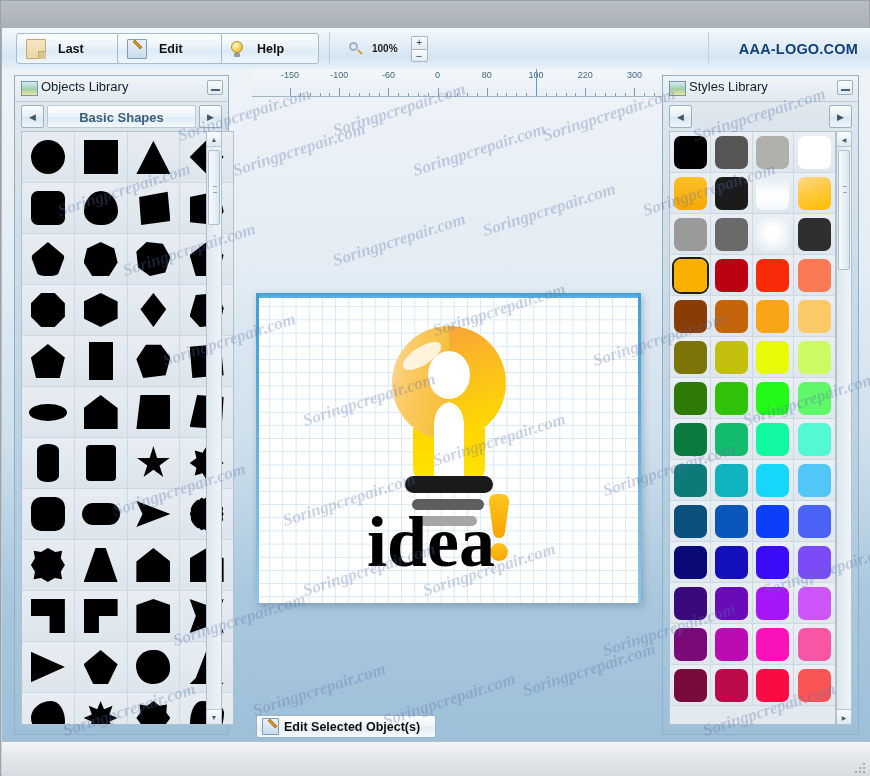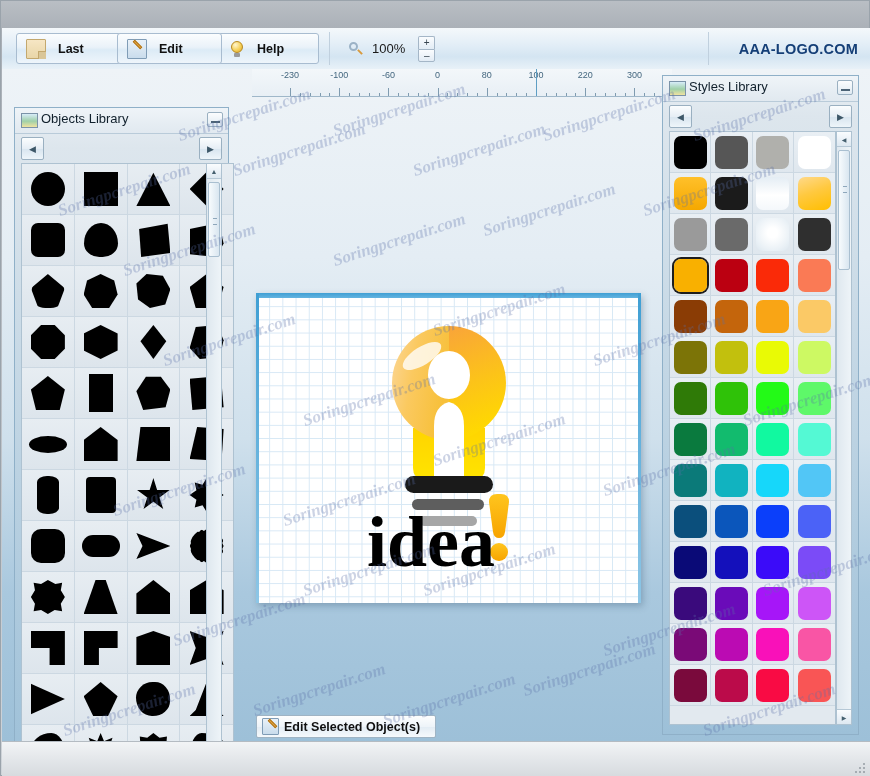--- a/index.html
+++ b/index.html
@@ -93,21 +93,21 @@
   .ico-bulb:after{content:"";position:absolute;left:5px;bottom:0;width:6px;height:4px;background:#9a9a9a;border-radius:1px;}
   .ico-search{width:16px;height:16px;}
   .ico-search:before{content:"";position:absolute;left:1px;top:1px;width:9px;height:9px;border-radius:50%;
     border:2px solid #9bb2c6;box-sizing:border-box;}
   .ico-search:after{content:"";position:absolute;left:9px;top:10px;width:6px;height:2px;background:#d89a3c;transform:rotate(45deg);}
 
   .zoom-box{
     position:absolute;top:5px;height:31px;box-sizing:border-box;
     display:flex;align-items:center;
   }
-  .zoom-val{font-size:13px;font-weight:normal;color:#1a1a1a;}
+  .zoom-val{font-size:10px;font-weight:bold;color:#1a1a1a;}
   .spin{display:flex;flex-direction:column;margin-left:5px;}
   .spin div{
     width:17px;height:13px;box-sizing:border-box;
     border:1px solid #a4b6c7;background:linear-gradient(180deg,#fafcfe,#e2ecf5);
     font-size:10px;line-height:11px;text-align:center;color:#36444f;cursor:default;
   }
   .spin div:first-child{border-bottom:none;border-radius:2px 2px 0 0;}
   .spin div:last-child{border-radius:0 0 2px 2px;}
   .tb-sep{position:absolute;top:4px;width:1px;height:33px;background:#c0d0de;}
   .brand{
@@ -160,21 +160,21 @@
   }
   .logo-wrap{
     position:absolute;left:0;top:0;width:100%;height:100%;
     display:flex;align-items:center;justify-content:center;
   }
 
   
   .panel-left{
     position:absolute;left:12px;top:6px;width:215px;height:660px;
     background:linear-gradient(180deg,#e9eff4 0%,#dde6ed 6%,#9dc0d8 100%);
-    border:1px solid #8fb0c8;box-sizing:border-box;margin-top:32px;
+    border:1px solid #8fb0c8;box-sizing:border-box;
   }
   .panel-head{
     position:absolute;left:0;top:0;right:0;height:25px;
     background:linear-gradient(180deg,#eff4f8 0%,#e1e9f0 100%);
     border-bottom:1px solid #b9cbd9;
   }
   .panel-head .pico{
     position:absolute;left:6px;top:5px;width:15px;height:13px;border:1px solid #7b93a8;
     background:linear-gradient(180deg,#d7ecf8 0%,#9fd0a8 55%,#f0e3a0 100%);
   }
@@ -322,21 +322,21 @@
 
       <div class="tb-sep" style="left:706px;"></div>
 
       <div class="brand">AAA-LOGO.COM</div>
     </div>
 
     <div class="workspace">
 
       <div class="ruler-h">
         <div id="ruler-ticks">
-            <div class="num" style="left: 38px;">-230</div>
+            <div class="num" style="left: 38px;">-150</div>
             <div class="tick" style="left: 38px; height: 8px;"></div>
             <div class="tick" style="left: 47.84px; height: 3px;"></div>
             <div class="tick" style="left: 57.68px; height: 3px;"></div>
             <div class="tick" style="left: 67.52px; height: 3px;"></div>
             <div class="tick" style="left: 77.36px; height: 3px;"></div>
             <div class="num" style="left: 87.2px;">-100</div>
             <div class="tick" style="left: 87.2px; height: 8px;"></div>
             <div class="tick" style="left: 97.04px; height: 3px;"></div>
             <div class="tick" style="left: 106.88px; height: 3px;"></div>
             <div class="tick" style="left: 116.72px; height: 3px;"></div>
@@ -435,20 +435,21 @@
 
       <div class="panel-left">
         <div class="panel-head">
           <span class="pico"></span>
           <span class="ptitle">Objects Library</span>
           <span class="pmin"></span>
         </div>
 
         <div class="catbar">
           <div class="arrow-btn" style="left:0;">◀</div>
+          <div class="cat-title">Basic Shapes</div>
           <div class="arrow-btn" style="right:0;">▶</div>
         </div>
 
         <div class="shape-area">
           <div class="shape-grid" id="shape-grid">
               <div class="shape-cell">
                 <div class="sh" style="border-radius:50%"></div>
               </div>
               <div class="shape-cell">
                 <div class="sh" style=""></div>

